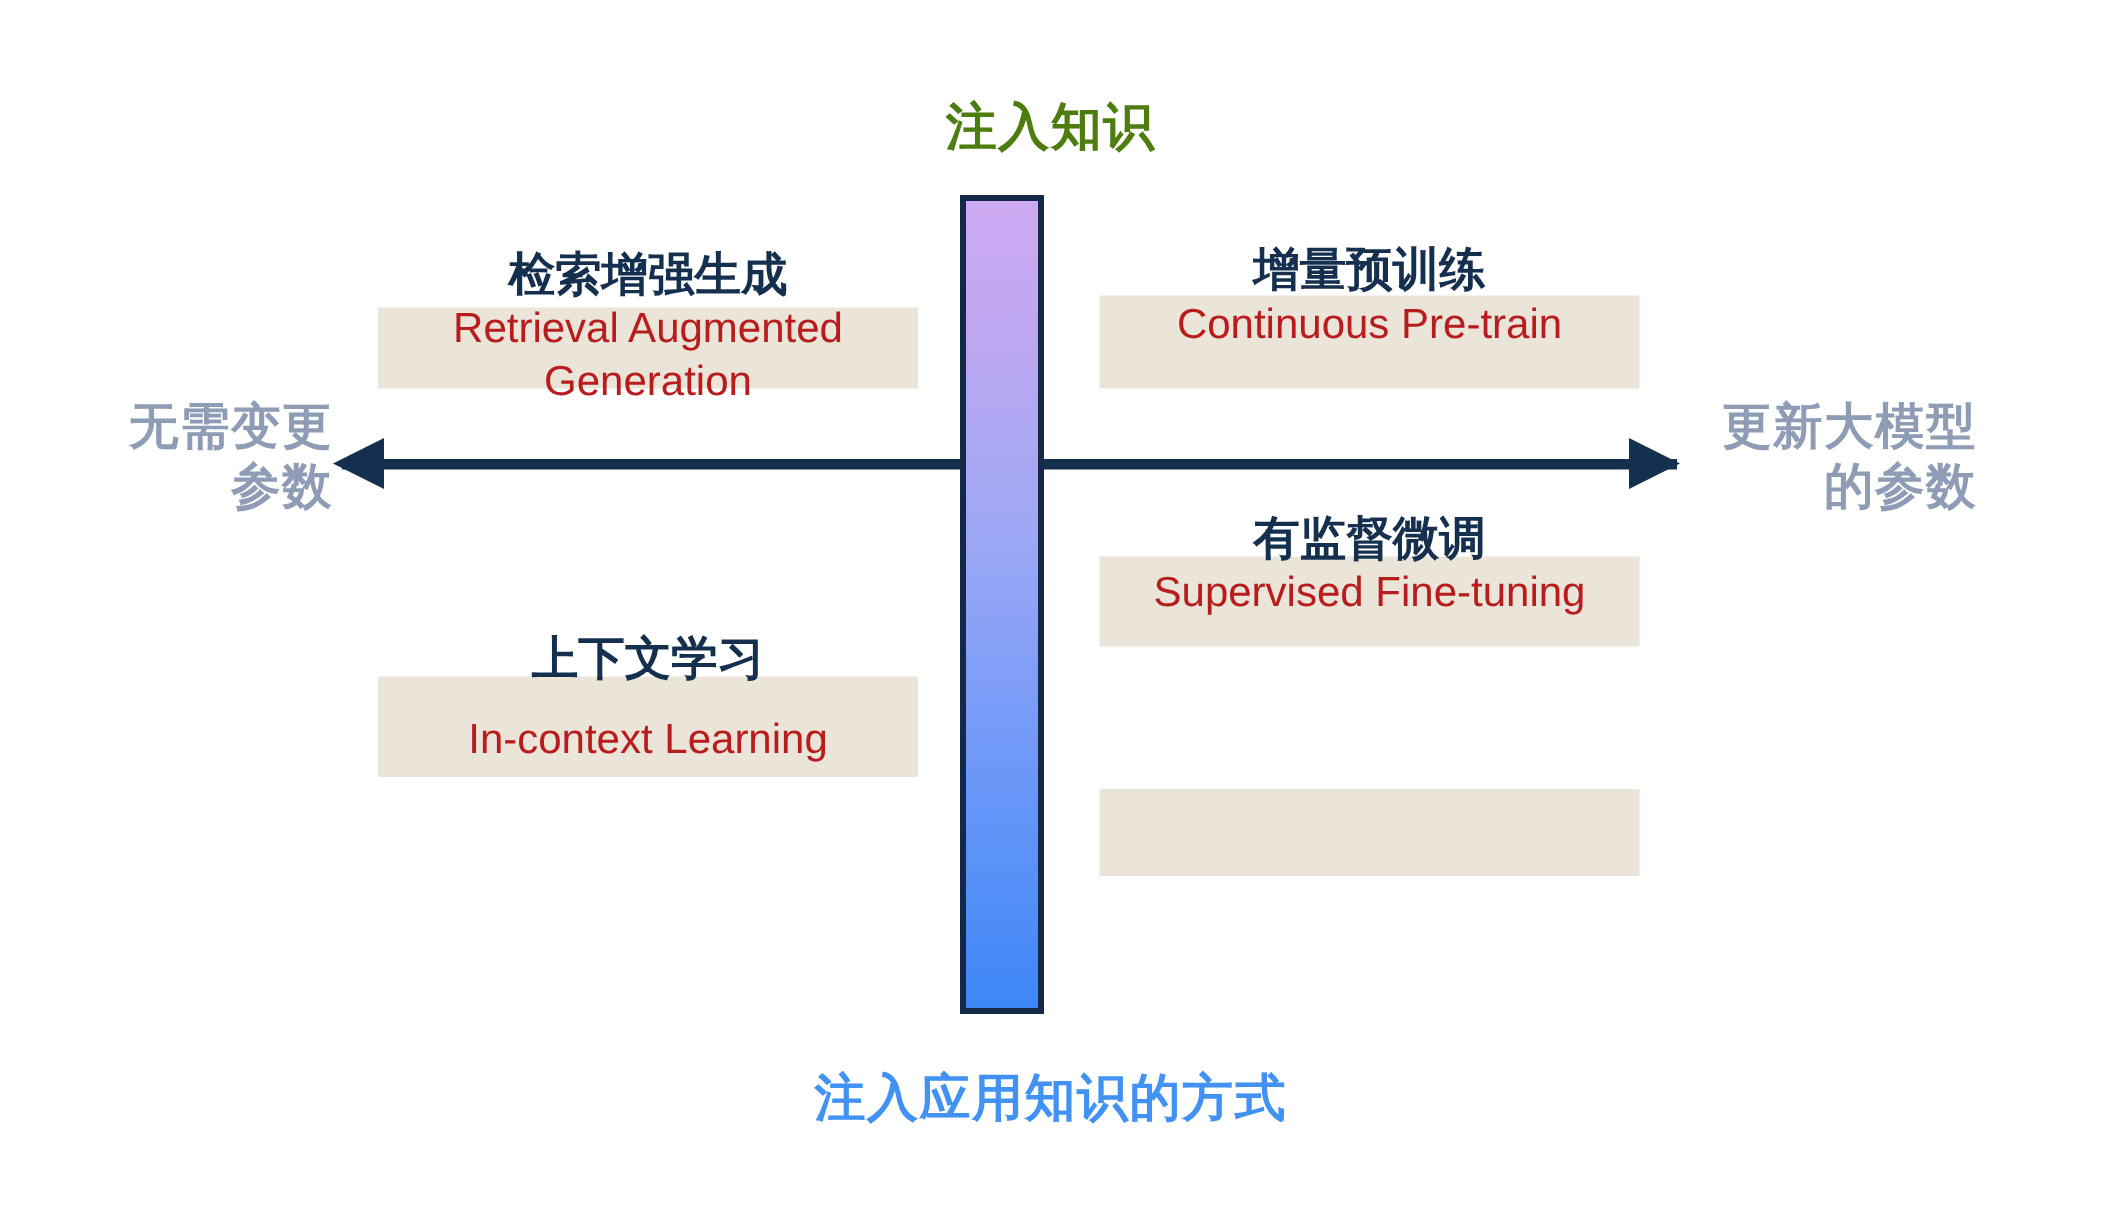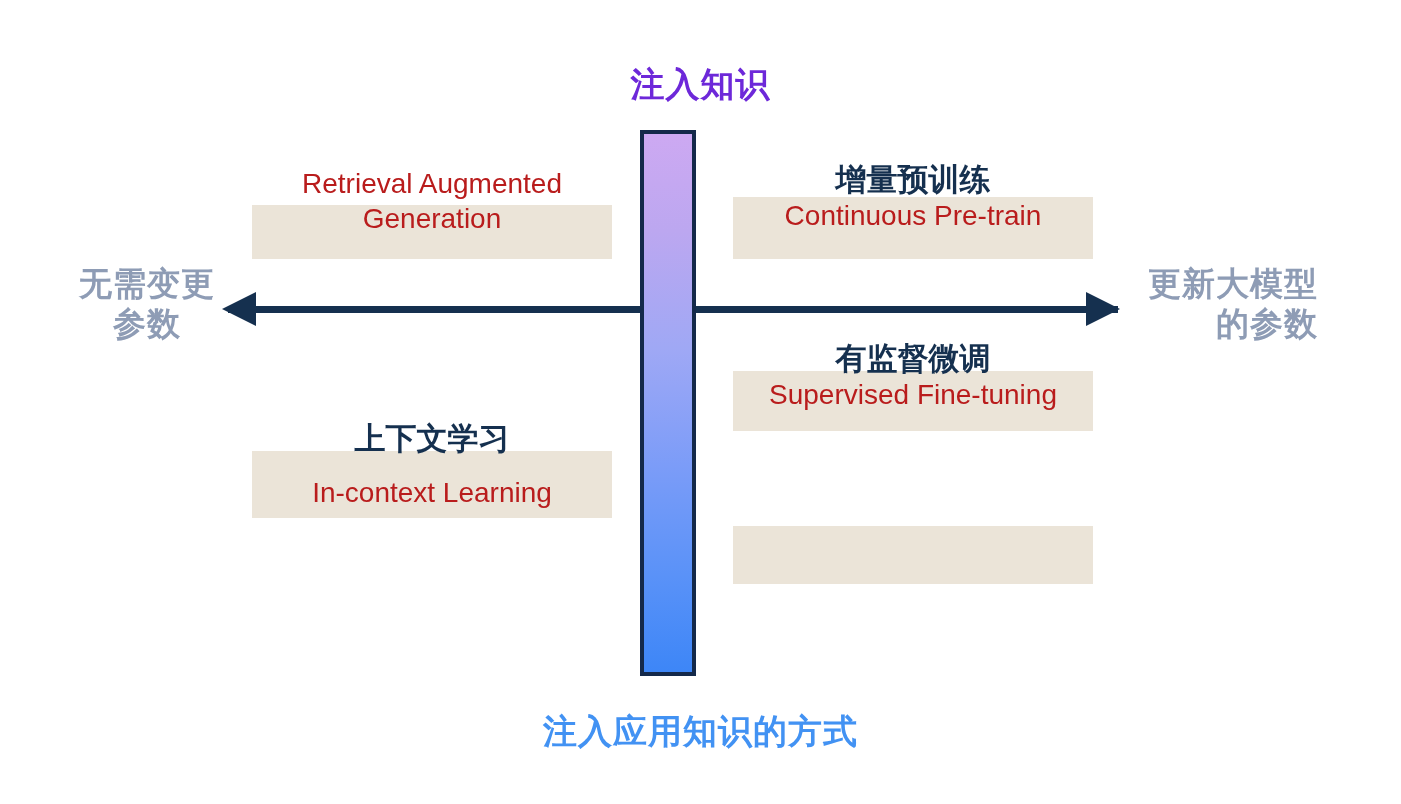--- a/index.html
+++ b/index.html
@@ -63,21 +63,21 @@
 
   
   .top-title {
     position: absolute;
     left: 0;
     top: 62px;
     width: 1401px;
     text-align: center;
     font-size: 34px;
     font-weight: bold;
-    color: #6d28d9;
+    color: #4d7c0f;
     letter-spacing: 1px;
   }
   .bottom-title {
     position: absolute;
     left: 0;
     top: 689px;
     width: 1401px;
     text-align: center;
     font-size: 34px;
     font-weight: bold;
@@ -92,21 +92,21 @@
     font-size: 33px;
     font-weight: bold;
     color: #8e9cb5;
     line-height: 1.20;
     letter-spacing: 1px;
   }
   .side-label.left {
     left: 72px;
     top: 264px;
     width: 150px;
-    text-align: center;
+    text-align: right;
   }
   .side-label.right {
     left: 1148px;
     top: 264px;
     width: 170px;
     text-align: right;
   }
 
   
   .item {
@@ -176,20 +176,21 @@
   <div class="side-label left">无需变更参数</div>
   <div class="side-label right">更新大模型的参数</div>
 
   <div class="band" id="band-rag"></div>
   <div class="band" id="band-icl"></div>
   <div class="band" id="band-cpt"></div>
   <div class="band" id="band-sft"></div>
   <div class="band" id="band-rlhf"></div>
 
   <div class="item" id="item-rag">
+    <div class="cn">检索增强生成</div>
     <div class="en">Retrieval Augmented Generation</div>
   </div>
 
   <div class="item" id="item-icl">
     <div class="cn">上下文学习</div>
     <div class="en" style="padding-top:18px;">In-context Learning</div>
   </div>
 
   <div class="item" id="item-cpt">
     <div class="cn">增量预训练</div>

